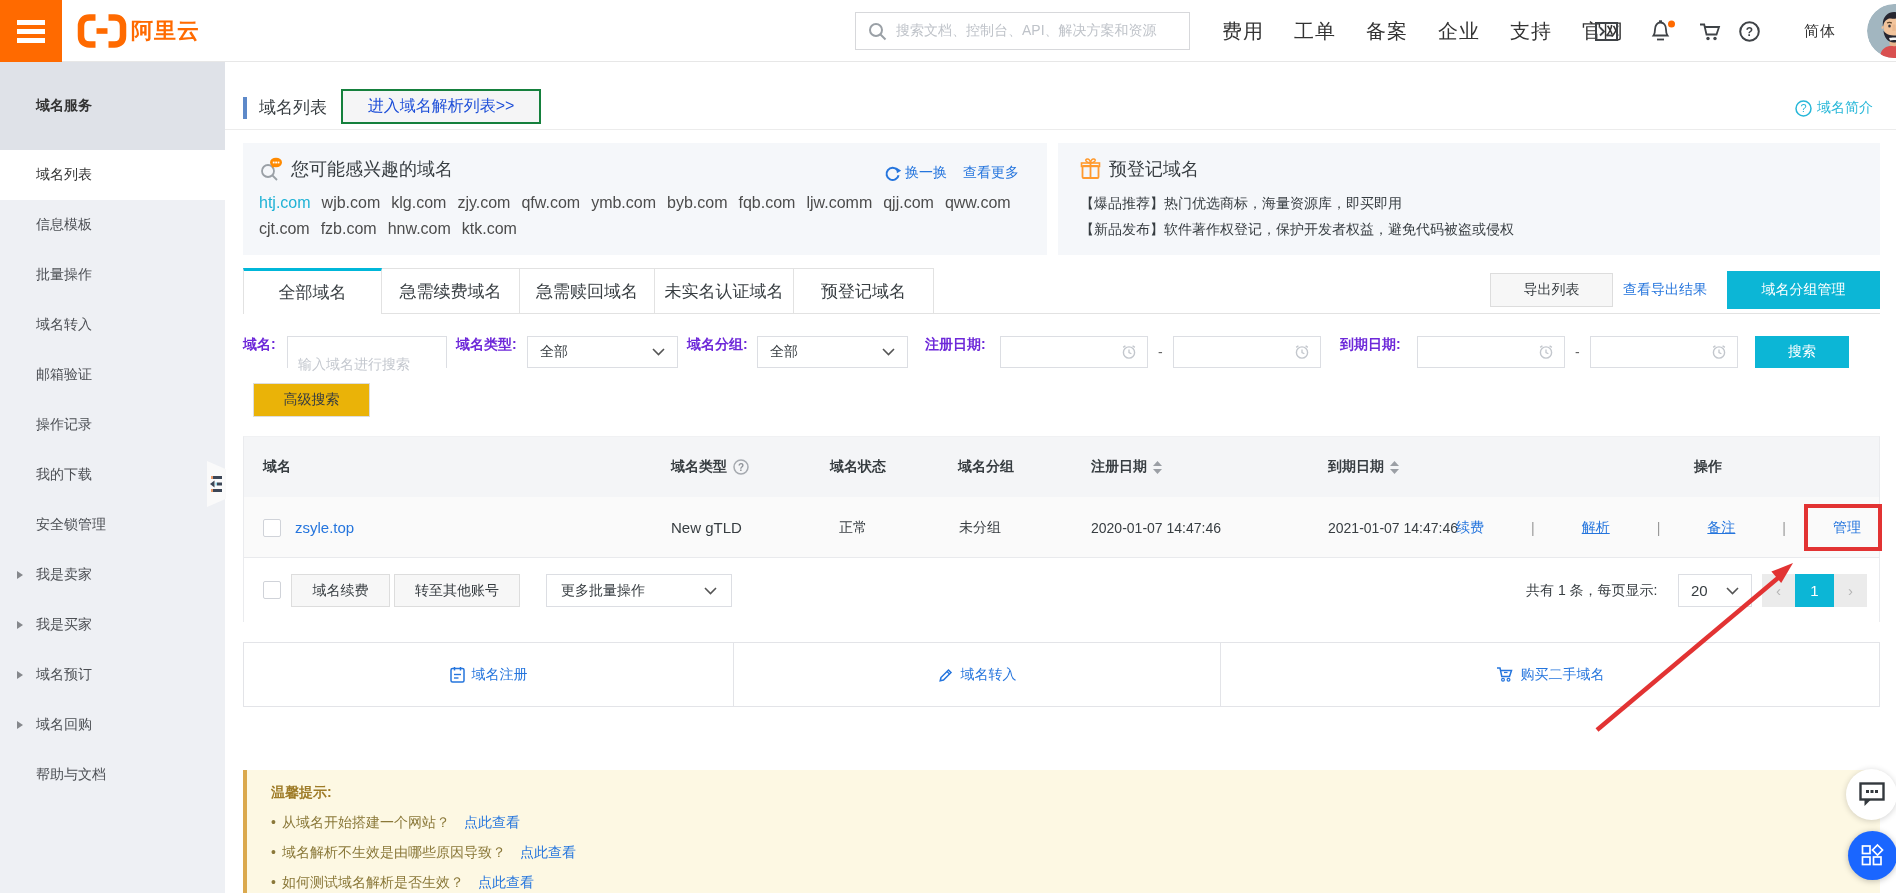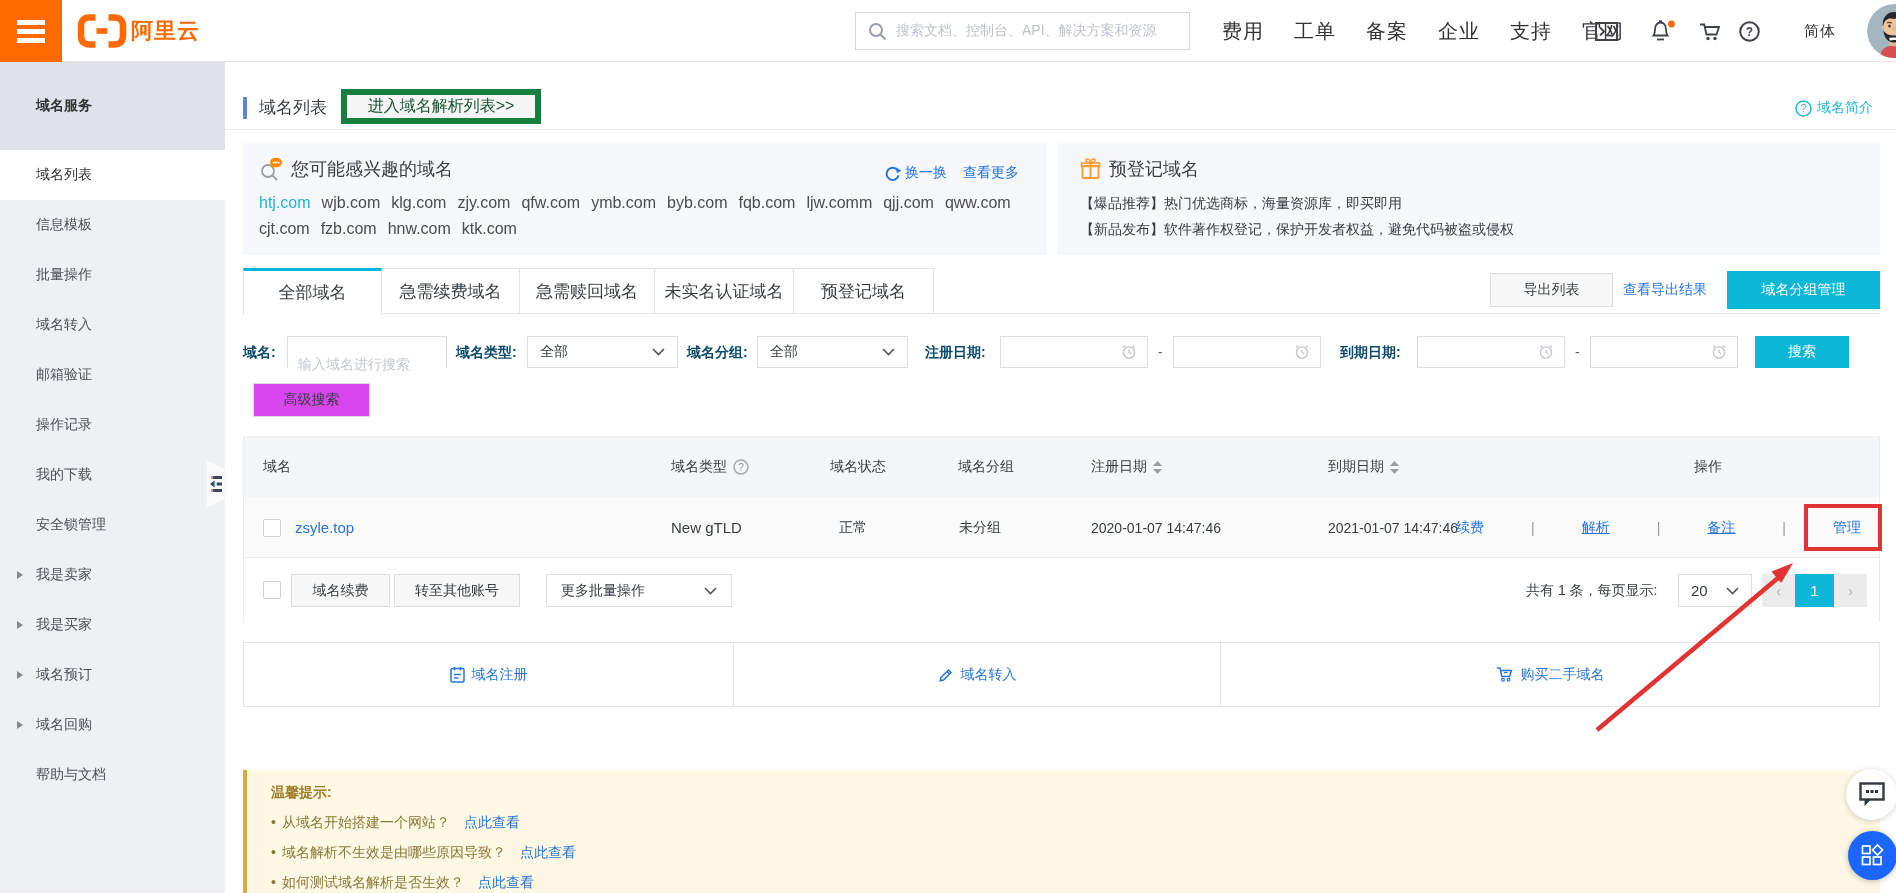--- a/index.html
+++ b/index.html
@@ -26,21 +26,21 @@
 #sidebar-title { height:88px; background:#dfe2e8; display:flex; align-items:center; padding-left:36px; font-size:14px; font-weight:bold; color:#333; }
 .side-item { height:50px; display:flex; align-items:center; padding-left:36px; font-size:14px; color:#4c4f54; cursor:pointer; position:relative; }
 .side-item.active { background:#fff; color:#333; }
 .side-item .tri { position:absolute; left:17px; width:0; height:0; border-left:6px solid #85888c; border-top:4px solid transparent; border-bottom:4px solid transparent; }
 #collapse-handle { position:absolute; left:207px; top:461px; width:19px; height:46px; background:#fafafa; z-index:11; display:flex; align-items:center; justify-content:center;
   clip-path:polygon(0 0, 100% 18%, 100% 82%, 0 100%); cursor:pointer; }
 
 
 #title-bar-mark { position:absolute; left:243px; top:97px; width:4px; height:22px; background:#5d89c9; }
 #page-title { position:absolute; left:259px; top:96px; font-size:17px; color:#373d41; }
-#btn-resolve { position:absolute; left:341px; top:89px; width:200px; height:35px; background:#f5f5f6; border:6px solid #15803d; font-size:16px; color:#14532d; display:flex; align-items:center; justify-content:center; cursor:pointer; }
+#btn-resolve { position:absolute; left:341px; top:89px; width:200px; height:35px; background:#f5f5f6; border:2px solid #15803d; font-size:16px; color:#1d4ed8; display:flex; align-items:center; justify-content:center; cursor:pointer; }
 #intro-link { position:absolute; left:1795px; top:99px; display:flex; align-items:center; gap:5px; color:#27b7d8; font-size:14px; cursor:pointer; }
 #title-divider { position:absolute; left:225px; top:129px; width:1671px; height:1px; background:#ececec; }
 
 .card { position:absolute; top:143px; height:112px; background:#f5f7fa; }
 #card-suggest { left:243px; width:804px; }
 #card-news { left:1058px; width:822px; }
 .card-head { position:absolute; left:16px; top:14px; display:flex; align-items:center; gap:8px; }
 .card-title { font-size:18px; color:#373d41; }
 #suggest-actions { position:absolute; right:28px; top:21px; display:flex; align-items:center; gap:16px; font-size:14px; }
 #suggest-actions .lnk { color:#2575dd; cursor:pointer; display:flex; align-items:center; gap:4px; }
@@ -54,34 +54,34 @@
 .tab { height:46px; background:#fff; border:1px solid #e2e2e2; border-left:none; font-size:17px; color:#373d41; display:flex; align-items:center; justify-content:center; cursor:pointer; }
 .tab.first { border-left:1px solid #e2e2e2; }
 .tab.active { border-top:3px solid #00b7d9; border-bottom:none; height:46px; }
 #tabs-underline { position:absolute; left:243px; top:313px; width:1637px; height:1px; background:#e2e2e2; }
 #btn-export { position:absolute; left:1490px; top:273px; width:123px; height:34px; background:#f7f7f7; border:1px solid #ddd; font-size:14px; color:#373d41; display:flex; align-items:center; justify-content:center; cursor:pointer; }
 #link-export-result { position:absolute; left:1623px; top:281px; font-size:14px; color:#2575dd; cursor:pointer; }
 #btn-group-manage { position:absolute; left:1727px; top:271px; width:153px; height:38px; background:#0cb6d6; color:#fff; font-size:14px; display:flex; align-items:center; justify-content:center; cursor:pointer; }
 
 
 #filter-row { position:absolute; left:243px; top:336px; width:1637px; height:32px; }
-.f-label { position:absolute; top:8px; font-size:14px; font-weight:bold; color:#0c4a6e; }
+.f-label { position:absolute; top:0; font-size:14px; font-weight:bold; color:#6d28d9; }
 .f-input, .f-select, .f-date { position:absolute; top:0; height:32px; border:1px solid #dcdee3; background:#fff; display:flex; align-items:center; }
 .f-input input { border:none; outline:none; width:100%; font-size:14px; padding:0 10px; color:#333; font-family:"Liberation Sans",sans-serif;margin-top:24px; }
 .f-input input::placeholder { color:#c4c8cf; }
 .f-select { justify-content:space-between; padding:0 12px; font-size:14px; color:#373d41; cursor:pointer; }
 .f-date { justify-content:flex-end; padding-right:10px; cursor:text; }
 .f-dash { position:absolute; top:8px; font-size:14px; color:#666; }
 #btn-search { position:absolute; left:1512px; top:0; width:94px; height:32px; background:#0cb6d6; color:#fff; font-size:14px; border:none; display:flex; align-items:center; justify-content:center; cursor:pointer; }
-#btn-adv { position:absolute; left:253px; top:383px; width:117px; height:34px; background:#d946ef; border:1px solid #ddd; font-size:14px; color:#373d41; display:flex; align-items:center; justify-content:center; cursor:pointer; }
+#btn-adv { position:absolute; left:253px; top:383px; width:117px; height:34px; background:#eab308; border:1px solid #ddd; font-size:14px; color:#373d41; display:flex; align-items:center; justify-content:center; cursor:pointer; }
 
 
 #dtable { position:absolute; left:243px; top:436px; width:1637px; height:186px; border:1px solid #eaebee; border-top:1px solid #f0f1f3; }
 #thead { position:absolute; left:0; top:0; width:100%; height:60px; background:#f4f5f7; }
-.th { position:absolute; top:0; height:60px; display:flex; align-items:center; font-size:14px; font-weight:normal; color:#373d41; gap:6px; }
+.th { position:absolute; top:0; height:60px; display:flex; align-items:center; font-size:14px; font-weight:bold; color:#373d41; gap:6px; }
 #trow { position:absolute; left:0; top:60px; width:100%; height:61px; background:#fafafa; border-bottom:1px solid #e9eaed; }
 .td { position:absolute; top:0; height:61px; display:flex; align-items:center; font-size:14px; color:#373d41; }
 .checkbox { width:18px; height:18px; background:#fff; border:1px solid #d0d3d9; border-radius:2px; cursor:pointer; }
 a.tlink { color:#2575dd; text-decoration:none; cursor:pointer; }
 #row-actions { position:absolute; right:18px; top:0; height:61px; display:flex; align-items:center; font-size:14px;gap:38px; }
 #row-actions .sep { color:#999; margin:0 9px; }
 #row-actions .u { text-decoration:underline; }
 #batchbar { position:absolute; left:0; top:121px; width:100%; height:64px; background:#fff; }
 .bbtn { position:absolute; top:16px; height:33px; background:#f7f7f7; border:1px solid #ddd; font-size:14px; color:#373d41; display:flex; align-items:center; justify-content:center; cursor:pointer; }
 #batch-select { position:absolute; left:302px; top:16px; width:186px; height:33px; border:1px solid #dcdee3; background:#fff; display:flex; align-items:center; justify-content:space-between; padding:0 14px; font-size:14px; color:#373d41; cursor:pointer; }

